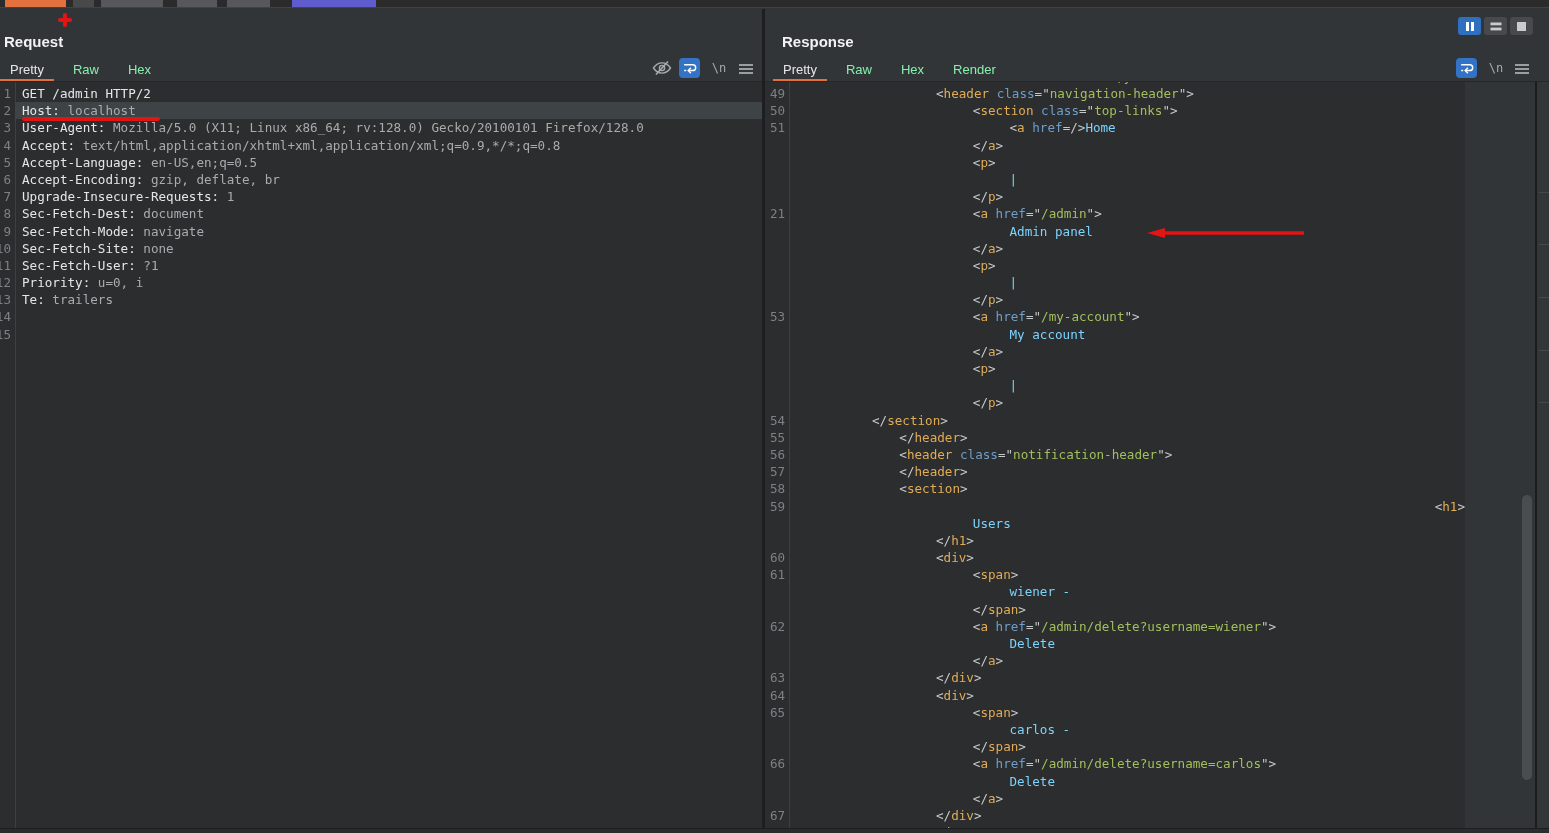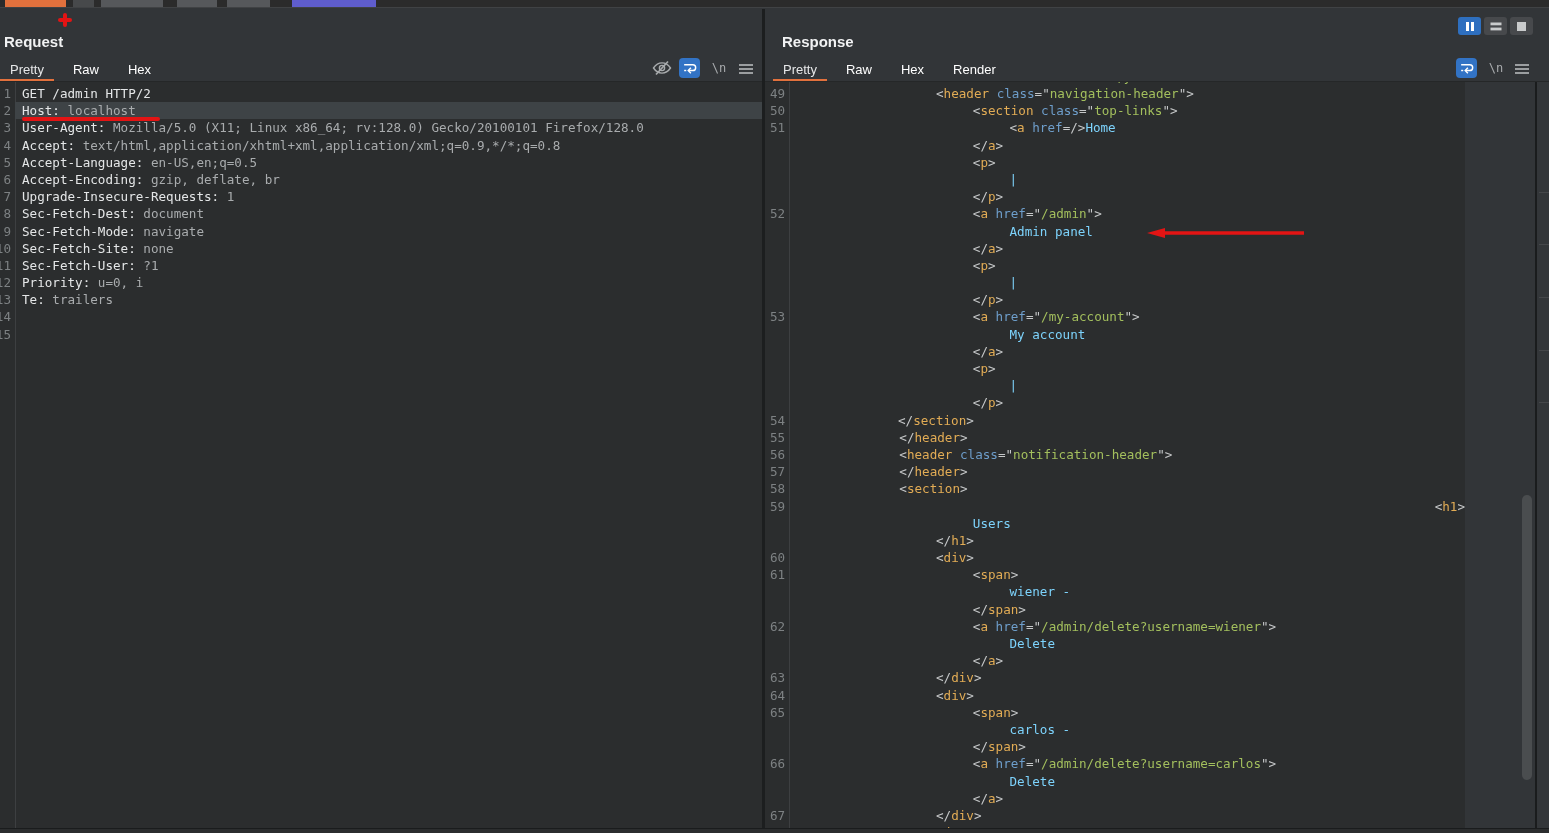--- a/index.html
+++ b/index.html
@@ -22,21 +22,21 @@
   .panel{position:absolute;top:9px;height:819px;background:var(--bg-header);}
   #request-panel{left:0;width:762px;}
   #response-panel{left:765px;width:784px;}
   .vdivider{position:absolute;left:762px;top:9px;width:3px;height:824px;background:#1C1E1F;}
 
   .panel-title{position:absolute;left:4px;top:24px;font-size:15px;font-weight:bold;color:#F1F2F3;}
   #response-panel .panel-title{left:17px;}
 
   .tabs{position:absolute;top:51px;left:0;height:22px;display:flex;justify-content:space-between;}
   #response-panel .tabs{left:8px;}
-  .tab{padding:2px 10px 4px 10px;font-size:13px;color:#ffffff;margin-right:9px;
+  .tab{padding:2px 10px 4px 10px;font-size:13px;color:#86efac;margin-right:9px;
        border-bottom:3px solid transparent;cursor:default;}
   .tab.active{color:#E6E7E8;border-bottom:3px solid var(--accent-orange);}
   .panel-hline{position:absolute;left:0;top:72px;width:100%;height:1px;background:#252728;}
 
   
   .icon-btn{position:absolute;display:flex;align-items:center;justify-content:center;}
   .wrap-btn{width:21px;height:20px;border-radius:4px;background:var(--wrap-blue);}
   .nl-label{font-size:12px;color:#A8ABAD;}
   
   .layout-btn{position:absolute;top:8px;width:23px;height:18px;border-radius:3px;background:#47494C;
@@ -197,33 +197,33 @@
   <div class="editor" id="res-editor">
     <div class="gutline" style="left:24px;"></div>
   <div class="row partial"><div class="inner" style="padding-left: 351.1px;"><span class="sg-str">;y"</span></div></div>
       <div class="row"><div class="gut"><span>49</span></div><div class="code" style="padding-left: 147px;"><span class="sg-p">&lt;</span><span class="sg-tag">header</span><span class="sg-p"> </span><span class="sg-attr">class</span><span class="sg-p">="</span><span class="sg-str">navigation-header</span><span class="sg-p">"&gt;</span></div></div>
       <div class="row"><div class="gut"><span>50</span></div><div class="code" style="padding-left: 183.8px;"><span class="sg-p">&lt;</span><span class="sg-tag">section</span><span class="sg-p"> </span><span class="sg-attr">class</span><span class="sg-p">="</span><span class="sg-str">top-links</span><span class="sg-p">"&gt;</span></div></div>
       <div class="row"><div class="gut"><span>51</span></div><div class="code" style="padding-left: 220.5px;"><span class="sg-p">&lt;</span><span class="sg-tag">a</span><span class="sg-p"> </span><span class="sg-attr">href</span><span class="sg-p">=/&gt;</span><span class="sg-txt">Home</span></div></div>
       <div class="row"><div class="gut"><span></span></div><div class="code" style="padding-left: 183.8px;"><span class="sg-p">&lt;/</span><span class="sg-tag">a</span><span class="sg-p">&gt;</span></div></div>
       <div class="row"><div class="gut"><span></span></div><div class="code" style="padding-left: 183.8px;"><span class="sg-p">&lt;</span><span class="sg-tag">p</span><span class="sg-p">&gt;</span></div></div>
       <div class="row"><div class="gut"><span></span></div><div class="code" style="padding-left: 220.5px;"><span class="sg-txt">|</span></div></div>
       <div class="row"><div class="gut"><span></span></div><div class="code" style="padding-left: 183.8px;"><span class="sg-p">&lt;/</span><span class="sg-tag">p</span><span class="sg-p">&gt;</span></div></div>
-      <div class="row"><div class="gut"><span>52</span></div><div class="code" style="padding-left: 183.8px;"><span class="sg-p">&lt;</span><span class="sg-tag">a</span><span class="sg-p"> </span><span class="sg-attr">href</span><span class="sg-p">="</span><span class="sg-str">/admin</span><span class="sg-p">"&gt;</span></div></div>
+      <div class="row"><div class="gut"><span>21</span></div><div class="code" style="padding-left: 183.8px;"><span class="sg-p">&lt;</span><span class="sg-tag">a</span><span class="sg-p"> </span><span class="sg-attr">href</span><span class="sg-p">="</span><span class="sg-str">/admin</span><span class="sg-p">"&gt;</span></div></div>
       <div class="row"><div class="gut"><span></span></div><div class="code" style="padding-left: 220.5px;"><span class="sg-txt">Admin panel</span></div></div>
       <div class="row"><div class="gut"><span></span></div><div class="code" style="padding-left: 183.8px;"><span class="sg-p">&lt;/</span><span class="sg-tag">a</span><span class="sg-p">&gt;</span></div></div>
       <div class="row"><div class="gut"><span></span></div><div class="code" style="padding-left: 183.8px;"><span class="sg-p">&lt;</span><span class="sg-tag">p</span><span class="sg-p">&gt;</span></div></div>
       <div class="row"><div class="gut"><span></span></div><div class="code" style="padding-left: 220.5px;"><span class="sg-txt">|</span></div></div>
       <div class="row"><div class="gut"><span></span></div><div class="code" style="padding-left: 183.8px;"><span class="sg-p">&lt;/</span><span class="sg-tag">p</span><span class="sg-p">&gt;</span></div></div>
       <div class="row"><div class="gut"><span>53</span></div><div class="code" style="padding-left: 183.8px;"><span class="sg-p">&lt;</span><span class="sg-tag">a</span><span class="sg-p"> </span><span class="sg-attr">href</span><span class="sg-p">="</span><span class="sg-str">/my-account</span><span class="sg-p">"&gt;</span></div></div>
       <div class="row"><div class="gut"><span></span></div><div class="code" style="padding-left: 220.5px;"><span class="sg-txt">My account</span></div></div>
       <div class="row"><div class="gut"><span></span></div><div class="code" style="padding-left: 183.8px;"><span class="sg-p">&lt;/</span><span class="sg-tag">a</span><span class="sg-p">&gt;</span></div></div>
       <div class="row"><div class="gut"><span></span></div><div class="code" style="padding-left: 183.8px;"><span class="sg-p">&lt;</span><span class="sg-tag">p</span><span class="sg-p">&gt;</span></div></div>
       <div class="row"><div class="gut"><span></span></div><div class="code" style="padding-left: 220.5px;"><span class="sg-txt">|</span></div></div>
       <div class="row"><div class="gut"><span></span></div><div class="code" style="padding-left: 183.8px;"><span class="sg-p">&lt;/</span><span class="sg-tag">p</span><span class="sg-p">&gt;</span></div></div>
-      <div class="row"><div class="gut"><span>54</span></div><div class="code" style="padding-left: 109px;"><span class="sg-p">&lt;/</span><span class="sg-tag">section</span><span class="sg-p">&gt;</span></div></div>
+      <div class="row"><div class="gut"><span>54</span></div><div class="code" style="padding-left: 83px;"><span class="sg-p">&lt;/</span><span class="sg-tag">section</span><span class="sg-p">&gt;</span></div></div>
       <div class="row"><div class="gut"><span>55</span></div><div class="code" style="padding-left: 110.3px;"><span class="sg-p">&lt;/</span><span class="sg-tag">header</span><span class="sg-p">&gt;</span></div></div>
       <div class="row"><div class="gut"><span>56</span></div><div class="code" style="padding-left: 110.3px;"><span class="sg-p">&lt;</span><span class="sg-tag">header</span><span class="sg-p"> </span><span class="sg-attr">class</span><span class="sg-p">="</span><span class="sg-str">notification-header</span><span class="sg-p">"&gt;</span></div></div>
       <div class="row"><div class="gut"><span>57</span></div><div class="code" style="padding-left: 110.3px;"><span class="sg-p">&lt;/</span><span class="sg-tag">header</span><span class="sg-p">&gt;</span></div></div>
       <div class="row"><div class="gut"><span>58</span></div><div class="code" style="padding-left: 110.3px;"><span class="sg-p">&lt;</span><span class="sg-tag">section</span><span class="sg-p">&gt;</span></div></div>
       <div class="row"><div class="gut"><span>59</span></div><div class="code" style="padding-left: 96px; text-align: right;"><span class="sg-p">&lt;</span><span class="sg-tag">h1</span><span class="sg-p">&gt;</span></div></div>
       <div class="row"><div class="gut"><span></span></div><div class="code" style="padding-left: 183.8px;"><span class="sg-txt">Users</span></div></div>
       <div class="row"><div class="gut"><span></span></div><div class="code" style="padding-left: 147px;"><span class="sg-p">&lt;/</span><span class="sg-tag">h1</span><span class="sg-p">&gt;</span></div></div>
       <div class="row"><div class="gut"><span>60</span></div><div class="code" style="padding-left: 147px;"><span class="sg-p">&lt;</span><span class="sg-tag">div</span><span class="sg-p">&gt;</span></div></div>
       <div class="row"><div class="gut"><span>61</span></div><div class="code" style="padding-left: 183.8px;"><span class="sg-p">&lt;</span><span class="sg-tag">span</span><span class="sg-p">&gt;</span></div></div>
       <div class="row"><div class="gut"><span></span></div><div class="code" style="padding-left: 220.5px;"><span class="sg-txt">wiener -</span></div></div>

